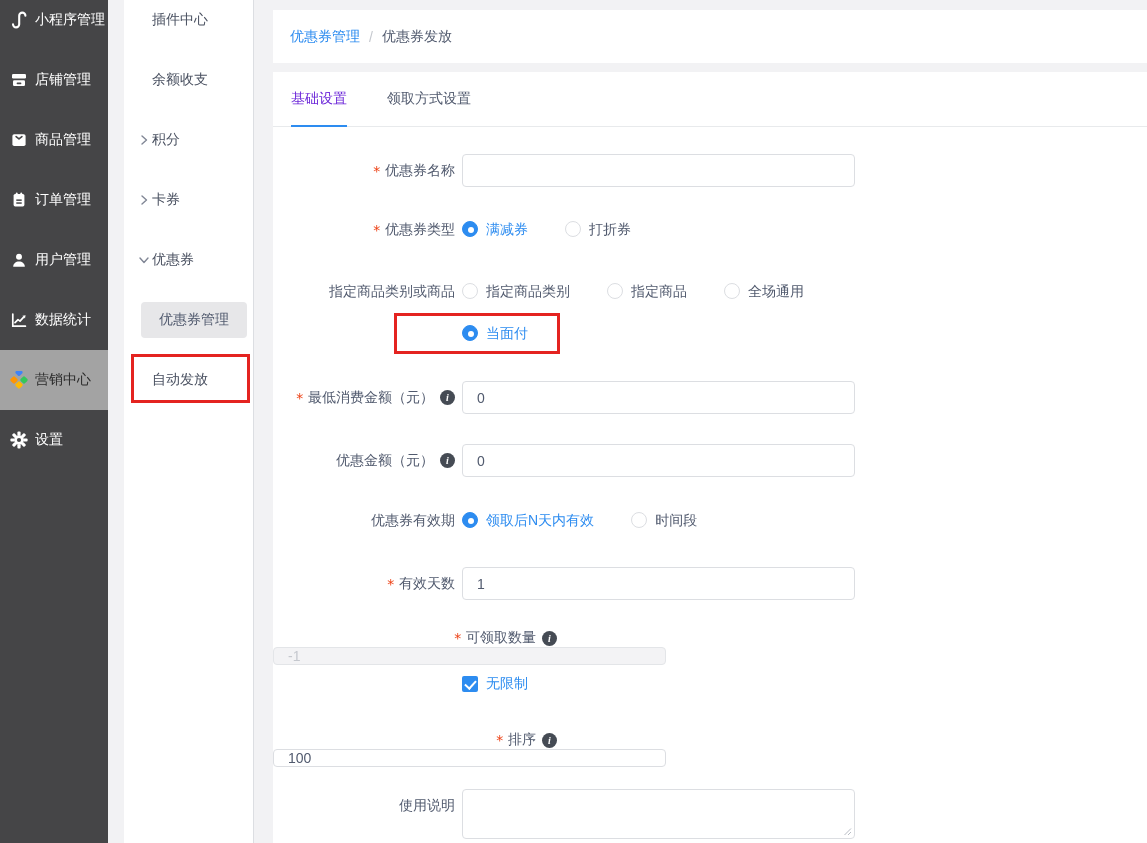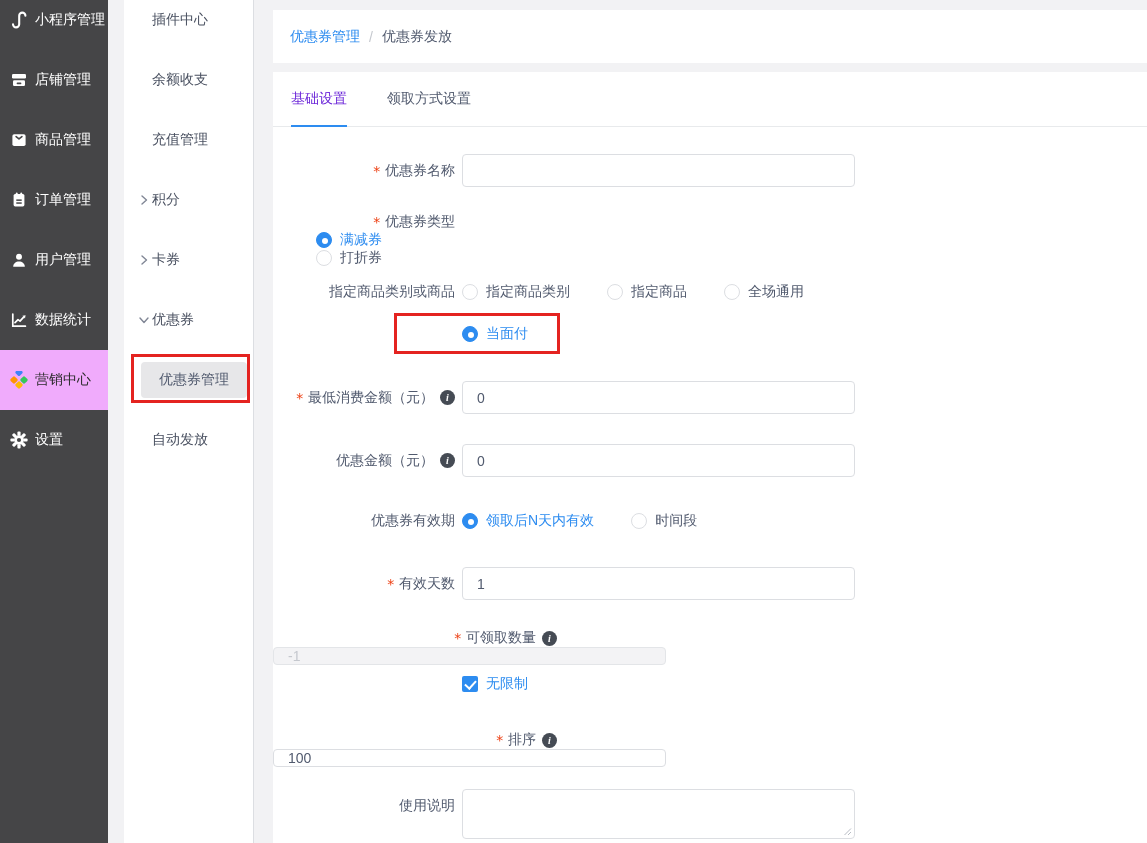--- a/index.html
+++ b/index.html
@@ -4,21 +4,21 @@
 <style>
   * { margin:0; padding:0; box-sizing:border-box; }
   html,body { width:1147px; height:843px; overflow:hidden; background:#f2f2f4;
               font-family:"Liberation Sans", sans-serif; font-size:14px; color:#515a6e; }
 
   
   .sidebar { position:absolute; left:0; top:0; width:108px; height:843px; background:#454547; z-index:2; }
   .s-list { position:absolute; top:-10px; left:0; right:0; }
   .s-item { height:60px; display:flex; align-items:center; padding-left:10px; gap:7px;
             color:#ffffff; white-space:nowrap; cursor:pointer; }
-  .s-item.active { background:#f0abfc; color:#2b2b2b; }
+  .s-item.active { background:#a3a3a3; color:#2b2b2b; }
   .s-ico { width:18px; height:18px; display:flex; align-items:center; justify-content:center; flex:none; }
 
   
   .submenu { position:absolute; left:124px; top:0; width:130px; height:843px; background:#ffffff;
              border-right:1px solid #dcdee2; z-index:2; }
   .m-list { position:absolute; top:-10px; left:0; right:1px; }
   .m-item { height:60px; display:flex; align-items:center; padding-left:28px; color:#495060;
             white-space:nowrap; cursor:pointer; }
   .m-item.has-chev { padding-left:12px; }
   .chev { width:16px; height:16px; flex:none; display:flex; align-items:center; justify-content:center; }
@@ -50,40 +50,40 @@
   .lab { width:189px; padding-right:7px; display:flex; justify-content:flex-end; align-items:center;
          text-align:right; white-space:nowrap; color:#515a6e; }
   .req::before { content:"*"; color:#ed4014; margin-right:4px; font-family:"DejaVu Sans Mono", monospace; }
   .info { width:15px; height:15px; border-radius:50%; background:#454b54; color:#fff; margin-left:6px;
           display:flex; align-items:center; justify-content:center; flex:none;
           font:italic bold 10px "Liberation Serif", serif; cursor:pointer; }
   .inp { width:393px; height:33px; border:1px solid #dcdee2; border-radius:4px; background:#fff;
          padding:0 14px; font-size:14px; color:#515a6e; outline:none; font-family:inherit; }
   .inp:disabled { background:#f3f3f5; border-color:#e3e5e8; color:#c5c8ce; }
 
-  .ropt { display:flex; align-items:center; margin-right:37px; cursor:pointer; }
+  .ropt { display:flex; margin-right:37px; cursor:pointer; }
   .radio { width:16px; height:16px; border:1px solid #dcdee2; border-radius:50%; background:#fff; flex:none; position:relative; }
   .radio.on { background:#2d8cf0; border-color:#2d8cf0; }
   .radio.on::after { content:""; position:absolute; left:5px; top:5px; width:6px; height:6px;
                      border-radius:50%; background:#fff; }
   .rlab { margin-left:8px; color:#515a6e; }
   .ropt.sel .rlab { color:#2d8cf0; }
 
   .cbx { width:16px; height:16px; background:#2d8cf0; border-radius:2px; position:relative; flex:none; cursor:pointer; }
   .cbx::after { content:""; position:absolute; left:3px; top:4px; width:9px; height:5px;
                 border-left:2px solid #fff; border-bottom:2px solid #fff; transform:rotate(-48deg); }
   .cbx-lab { margin-left:8px; color:#2d8cf0; cursor:pointer; }
 
   .ta-wrap { position:relative; }
   .ta { width:393px; height:50px; border:1px solid #dcdee2; border-radius:4px; resize:none;
         padding:6px 14px; font-size:14px; color:#515a6e; outline:none; font-family:inherit; display:block; }
   .grip { position:absolute; right:3px; bottom:3px; width:10px; height:10px; pointer-events:none; }
 
   
-  .r1  { top:82px; }  .r2  { top:141px;flex-direction:column; } .r3a { top:203px; } .r3b { top:241px; height:41px; padding-left:189px; }
+  .r1  { top:82px; }  .r2  { top:141px; } .r3a { top:203px; } .r3b { top:241px; height:41px; padding-left:189px; }
   .r4  { top:309px; } .r5  { top:372px; } .r6  { top:432px; } .r7  { top:495px; }
   .r8  { top:557px;flex-direction:column; } .r9  { top:595px; } .r10 { top:659px;flex-direction:column; } .r11 { top:717px; align-items:flex-start; }
   .r11 .lab { height:33px; }
 </style>
 </head>
 <body>
 
 <aside class="sidebar">
   <div class="s-list">
 
@@ -191,23 +191,20 @@
 </aside>
 
 <nav class="submenu">
   <div class="m-list">
     <div class="m-item">
         <span>插件中心</span>
       </div>
     <div class="m-item">
         <span>余额收支</span>
       </div>
-    <div class="m-item">
-        <span>充值管理</span>
-      </div>
 
     <div class="m-item has-chev">
       <span class="chev">
           <svg width="16" height="16" viewBox="0 0 16 16">
             <polyline points="6,4 10.5,8 6,12" fill="none" stroke="#808695" stroke-width="1.4" stroke-linecap="round" stroke-linejoin="round"></polyline>
           </svg>
         </span>
       <span>积分</span>
     </div>
 

